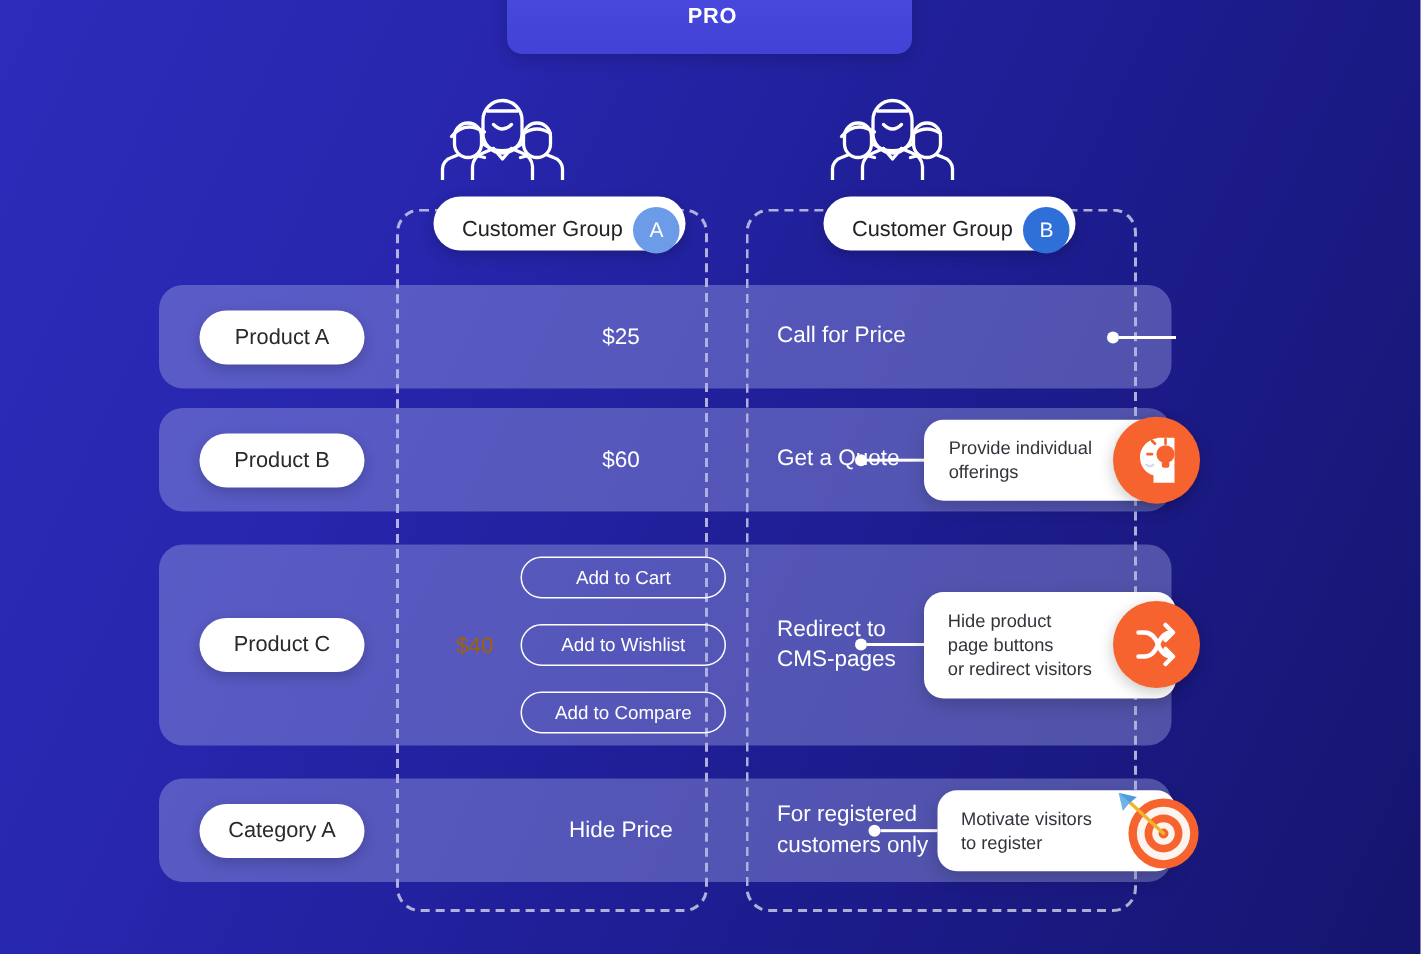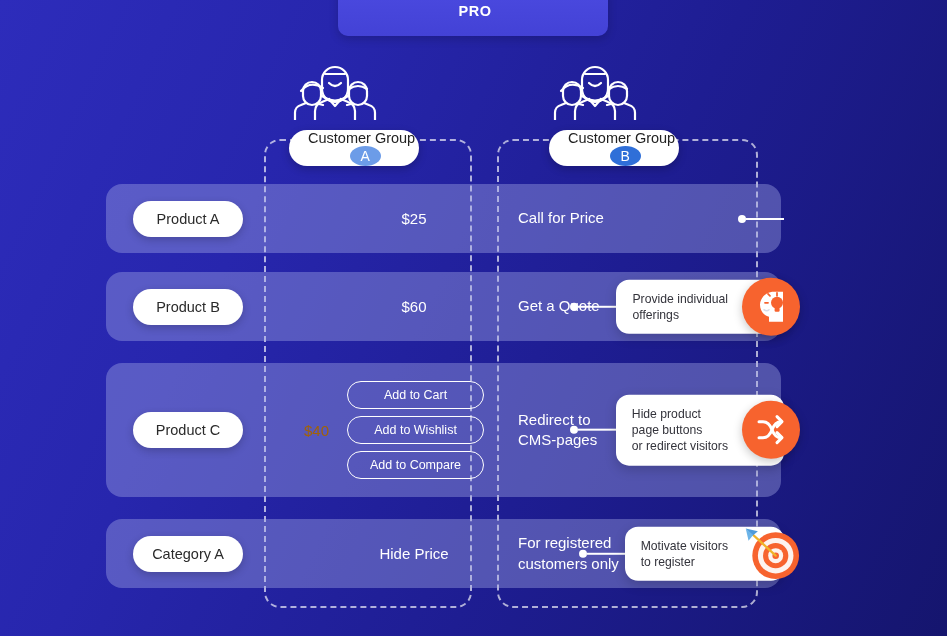--- a/index.html
+++ b/index.html
@@ -31,38 +31,37 @@
   .dashed-col.a{ left:264px; width:208px; }
   .dashed-col.b{ left:497px; width:261px; }
 
   
   .group{ position:absolute; top:58px; }
   .group.a{ left:289px; }
   .group.b{ left:549px; }
   .people-icon{ display:block; margin:0 auto 6px; }
   .group-pill{
     position:relative; height:36px; background:#fff; border-radius:18px;
-    display:flex; align-items:center; padding:0 4px 0 19px;
+    display:flex; align-items:center; padding:8px 4px 0 19px;
     box-shadow:0 3px 9px rgba(0,0,0,.22);
-    flex-direction:column;
   }
   .group-pill .label{ color:#222; font-size:14.5px; white-space:nowrap; }
   .group-badge{
     width:31px; height:31px; border-radius:50%;
     display:flex; align-items:center; justify-content:center;
     color:#fff; font-size:14px; margin-left:7px;
   }
 
   
   .row{
     position:absolute; left:106px; width:675px;
     background:rgba(171,176,235,.38);
     border-radius:16px;
   }
-  .row.r0{ top:184px; height:69px; }
+  .row.r0{ top:190px; height:69px; }
   .row.r1{ top:272px; height:69px; }
   .row.r2{ top:363px; height:134px; }
   .row.r3{ top:519px; height:69px; }
 
   
   .prod-pill{
     position:absolute; left:27px; top:50%; transform:translateY(-50%);
     width:110px; height:36px; background:#fff; border-radius:18px;
     display:flex; align-items:center; justify-content:center;
     color:#2a2a2a; font-size:14.5px;
@@ -70,21 +69,21 @@
   }
 
   
   .cell-a{
     position:absolute; left:180px; width:256px; top:0; height:100%;
     display:flex; align-items:center; justify-content:center;
     color:#fff; font-size:15px;
   }
   .cell-a.stack{ justify-content:flex-start; padding-left:18px; }
   .price-side{ color:#a16207; font-size:15px; margin-right:18px; }
-  .btn-stack{ display:flex; flex-direction:column; gap:7px; }
+  .btn-stack{ display:flex; flex-direction:column; gap:17px; }
   .ghost-btn{
     border:1.6px solid #fff; border-radius:16px; color:#fff;
     font-size:12.5px; padding:6px 22px; text-align:center; white-space:nowrap;
   }
 
   
   .cell-b{
     position:absolute; left:412px; width:185px; top:0; height:100%;
     display:flex; align-items:center;
     color:#fff; font-size:15px; line-height:1.34;

